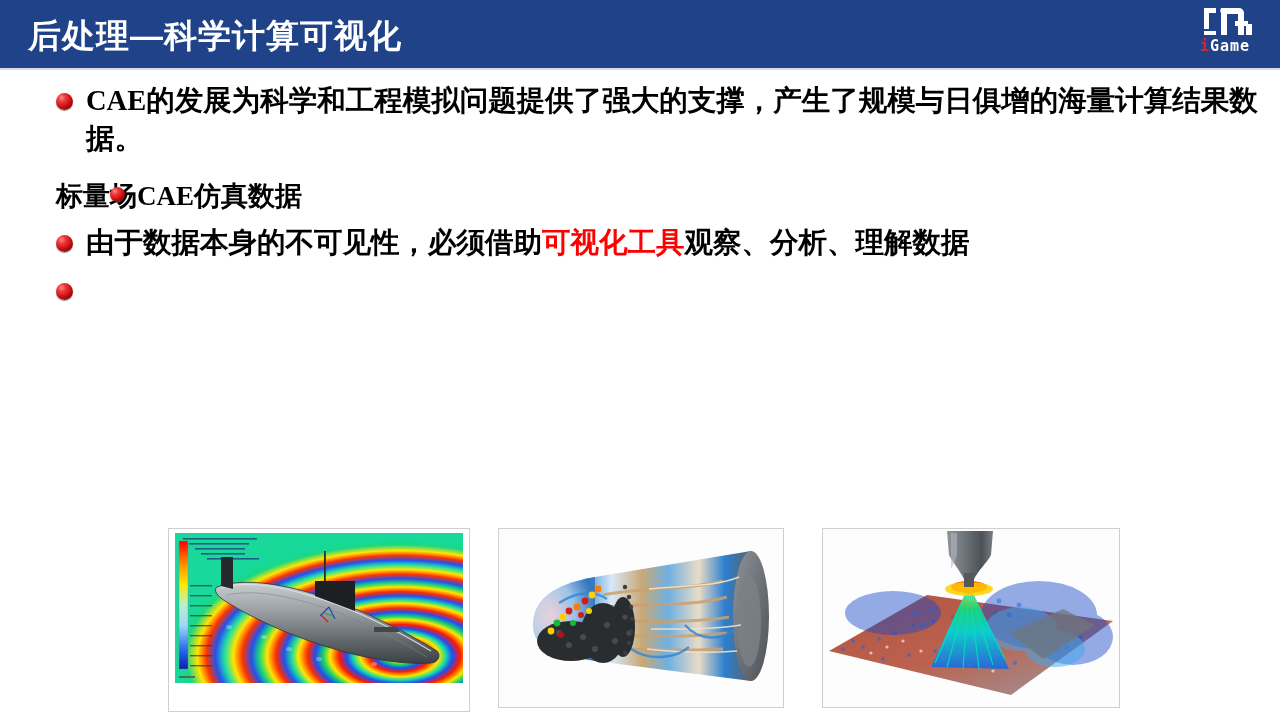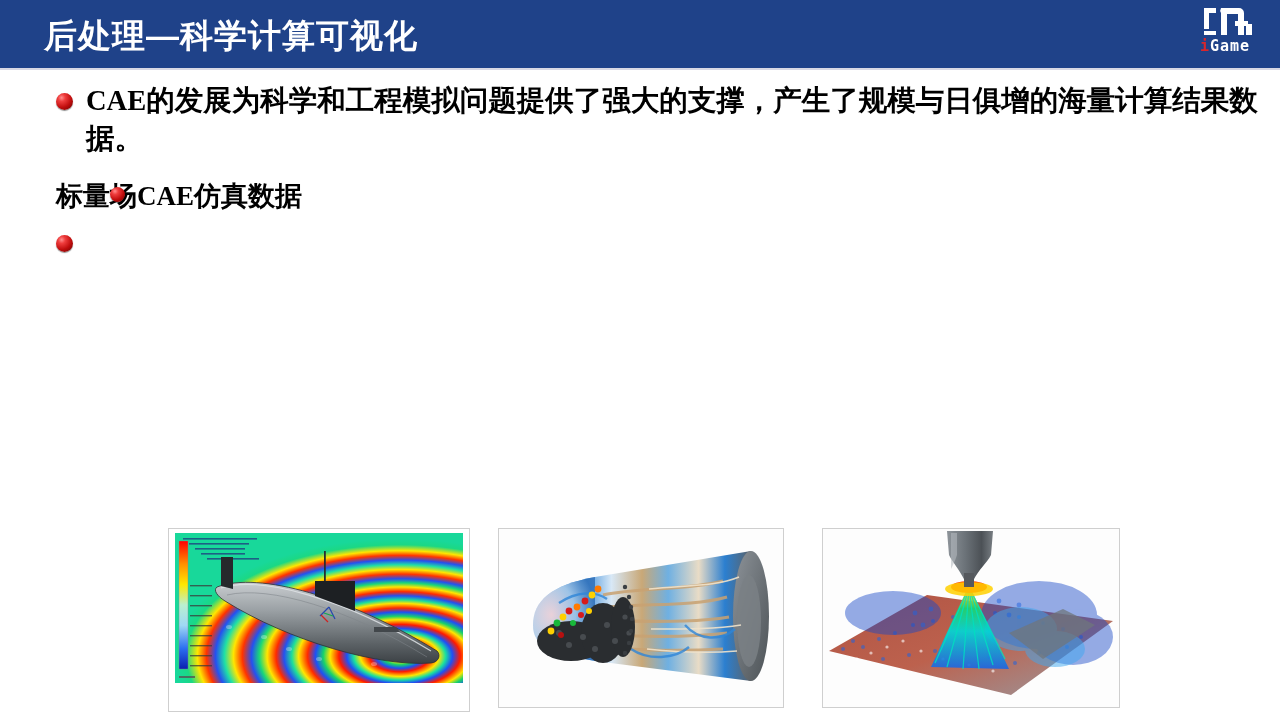--- a/index.html
+++ b/index.html
@@ -4,21 +4,21 @@
 <title>slide</title>
 <style>
   html,body{margin:0;padding:0;background:#fff;}
   body{width:1280px;height:718px;overflow:hidden;
        font-family:"Liberation Sans","DejaVu Sans",sans-serif;}
   .slide{position:relative;width:1280px;height:718px;background:#ffffff;}
 
   
   .header{position:absolute;left:0;top:0;width:1280px;height:68px;
           background:#1f4289;}
-  .header-title{position:absolute;left:44px;top:14px;
+  .header-title{position:absolute;left:28px;top:14px;
           font-size:33px;font-weight:bold;color:#ffffff;
           letter-spacing:1px;white-space:nowrap;}
   .header-rule{position:absolute;left:0;top:68px;width:1280px;height:2px;
           background:#d8d8e4;}
 
   
   .logo{position:absolute;right:22px;top:4px;width:64px;height:52px;}
   .logo-mark{position:absolute;left:8px;top:0;width:52px;height:34px;}
   .logo-word{position:absolute;left:6px;top:33px;
           font-size:15px;font-weight:bold;color:#ffffff;letter-spacing:1px;
@@ -84,20 +84,24 @@
     <div class="bullet-row b1">
       <span class="sphere"></span>
       <span class="txt l1"><span>CAE的发展为科学和工程模拟问题提供了强大的支撑，产生了规模与日俱增的海量计算结果数据。</span></span>
     </div>
 
     <div class="bullet-row b2">
       <span class="sphere small"></span>
       <span class="txt l2"><span>标量场CAE仿真数据</span></span>
     </div>
 
+    <div class="bullet-row b1">
+      <span class="sphere"></span>
+      <span class="txt l1"><span>由于数据本身的不可见性，必须借助</span><span class="red">可视化工具</span><span>观察、分析、理解数据</span></span>
+    </div>
 
     <div class="bullet-row b1">
       <span class="sphere"></span>
     </div>
   </div>
 
   <div class="figures">
 
     <div class="fig fig1">
       <svg viewBox="0 0 300 182" xmlns="http://www.w3.org/2000/svg">

